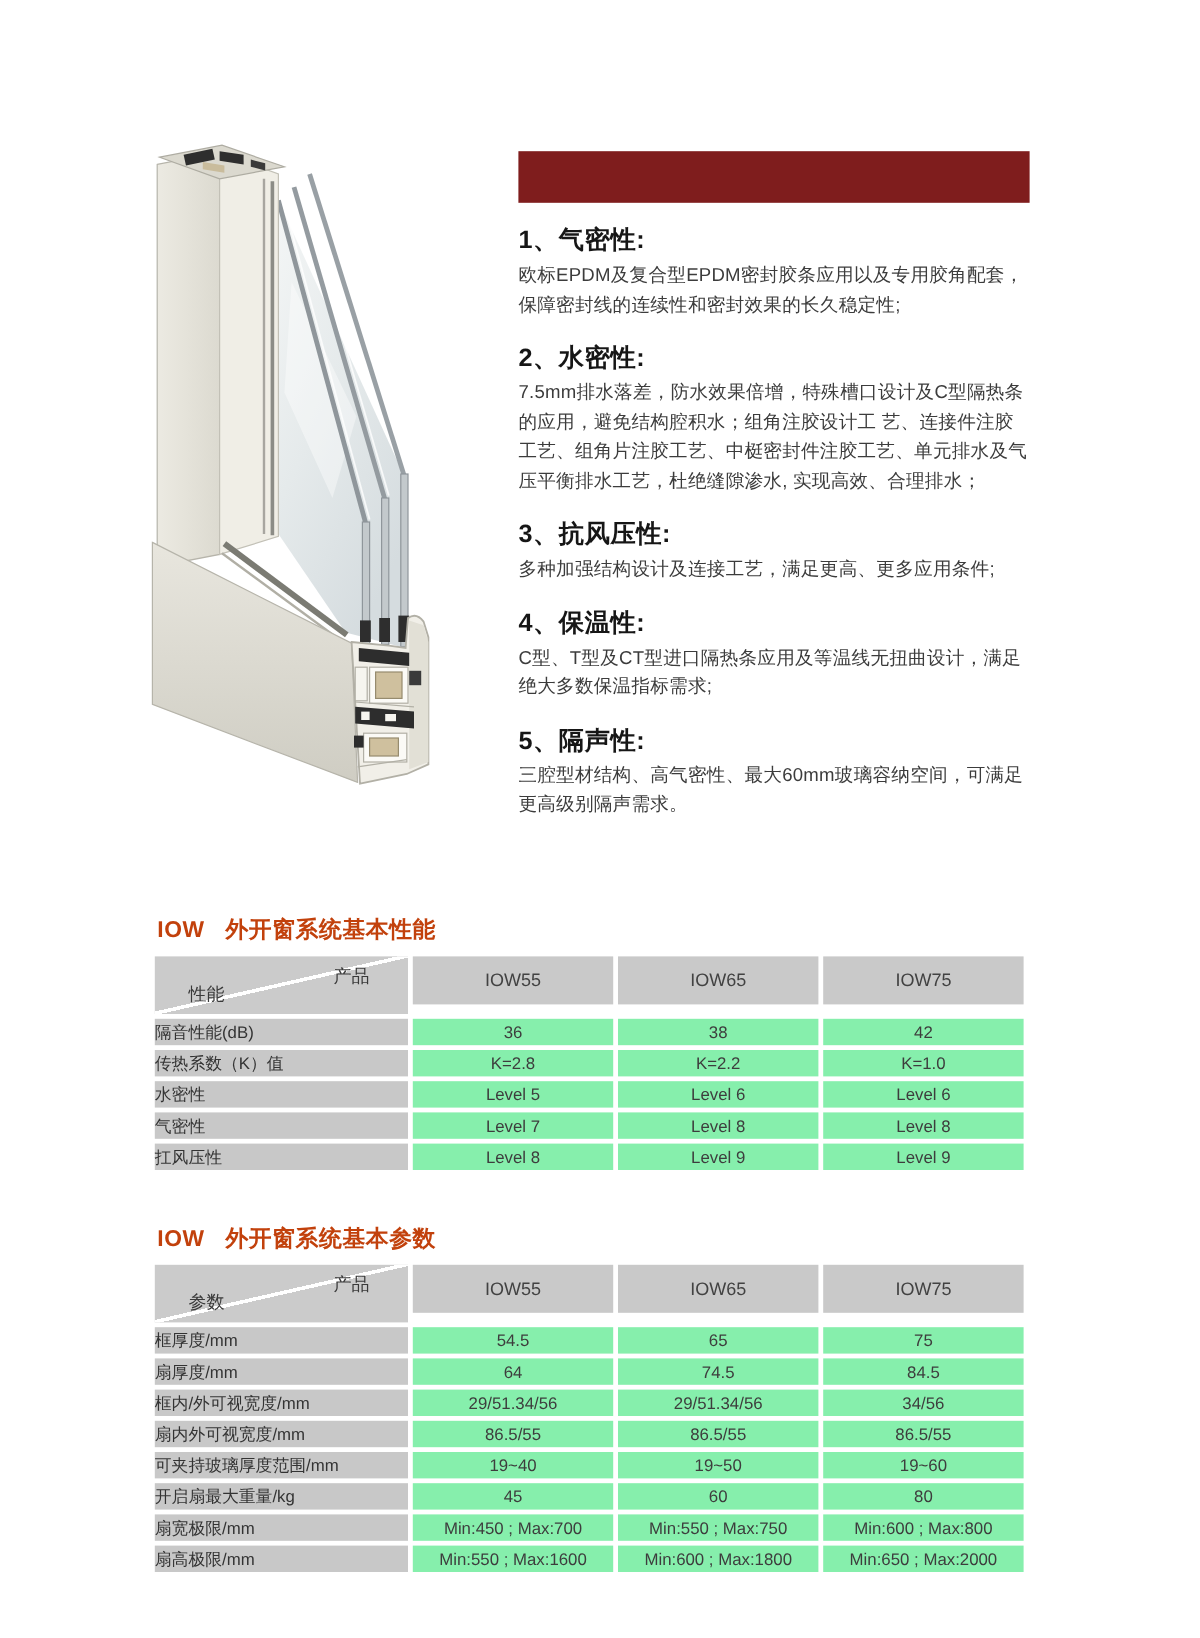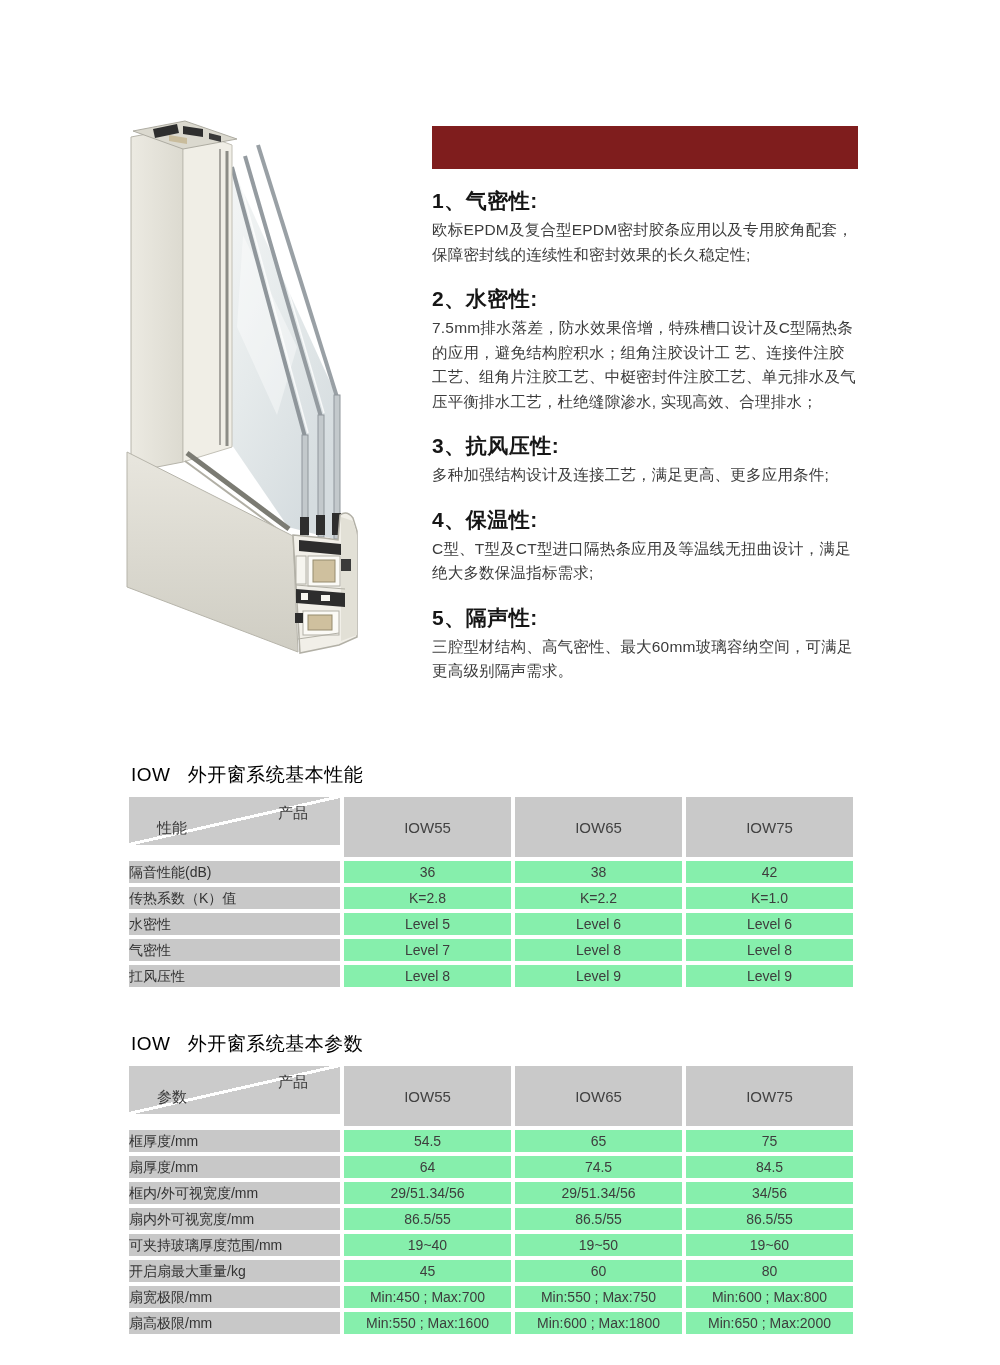--- a/index.html
+++ b/index.html
@@ -12,32 +12,32 @@
   .title-bar{height:43px;background:#7f1d1d;color:#ffffff;font-size:28px;
              line-height:44px;padding-left:15px;letter-spacing:1px;white-space:pre;
              font-weight:400;}
   .features{margin-top:8px;}
   .feature h3{margin:19px 0 4px 0;font-size:21px;line-height:26px;color:#161616;
               font-weight:bold;letter-spacing:0.5px;white-space:pre;}
   .feature p{margin:0;font-size:15.5px;line-height:24.5px;color:#3c3c3c;
              letter-spacing:0.2px;}
 
   .tables{position:absolute;left:129px;top:762px;width:725px;}
-  .tbl-title{margin:0 0 9px 2px;font-size:19px;font-weight:400;color:#000000;
+  .tbl-title{margin:0 0 9px 2px;font-size:19px;font-weight:700;color:#c2410c;
              letter-spacing:0.5px;white-space:pre;}
   .tbl2-block{margin-top:44px;}
   .grid{display:grid;grid-template-columns:211px 167px 167px 167px;gap:4px;}
   .grid div{box-sizing:border-box;}
   .cell-corner{position:relative;height:48px;
      background:linear-gradient(to bottom right,
         rgba(0,0,0,0) calc(50% - 2px), #ffffff calc(50% - 2px),
         #ffffff calc(50% + 1px), rgba(0,0,0,0) calc(50% + 1px)), #cbcbcb;}
   .cell-corner .c-top{position:absolute;top:7px;right:32px;font-size:15px;color:#3a3a3a;}
   .cell-corner .c-bot{position:absolute;bottom:7px;left:28px;font-size:15px;color:#3a3a3a;}
-  .cell-colh{height:60px;background:#c9c9c9;display:flex;align-items:center;
+  .cell-colh{height:40px;background:#c9c9c9;display:flex;align-items:center;
              justify-content:center;font-size:15px;color:#424242;}
   .cell-label{height:22px;line-height:22px;background:#c8c8c8;text-align:left;
               font-size:14px;color:#333333;}
   .cell-val{height:22px;line-height:22px;background:#86efac;text-align:center;
             font-size:14px;color:#3d3d3d;}
 </style>
 </head>
 <body>
 
 <div class="profile-art">

